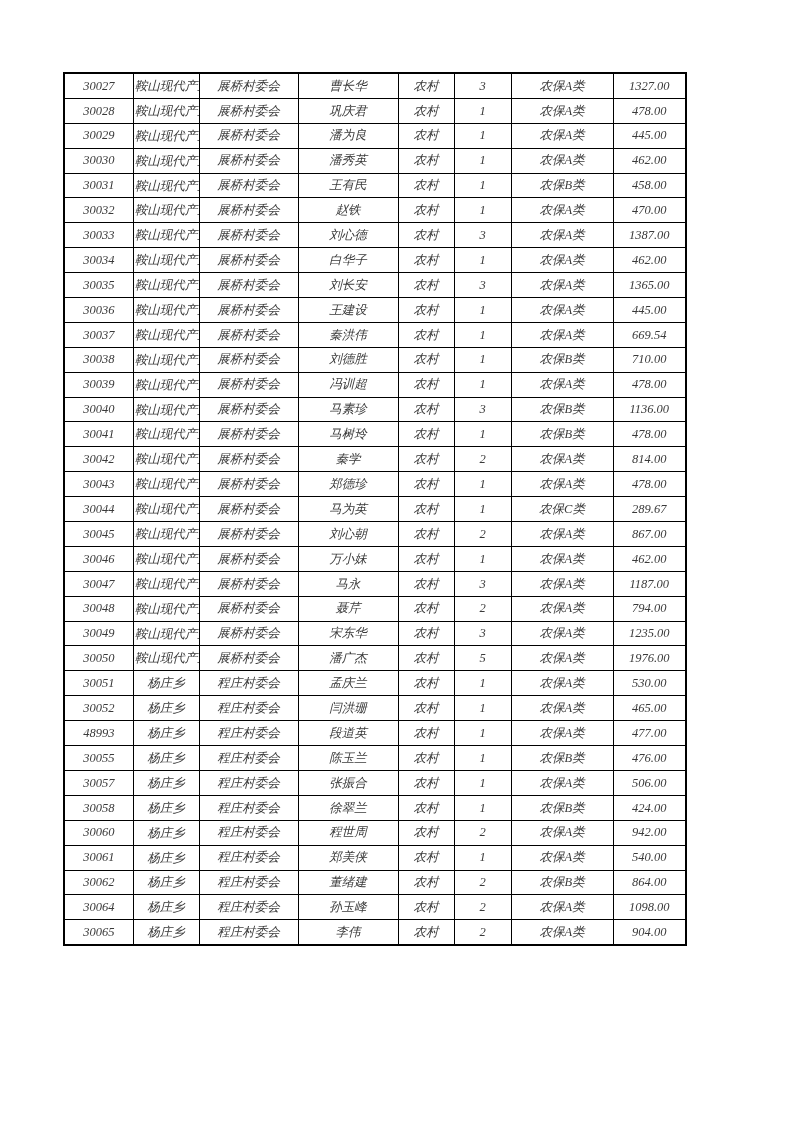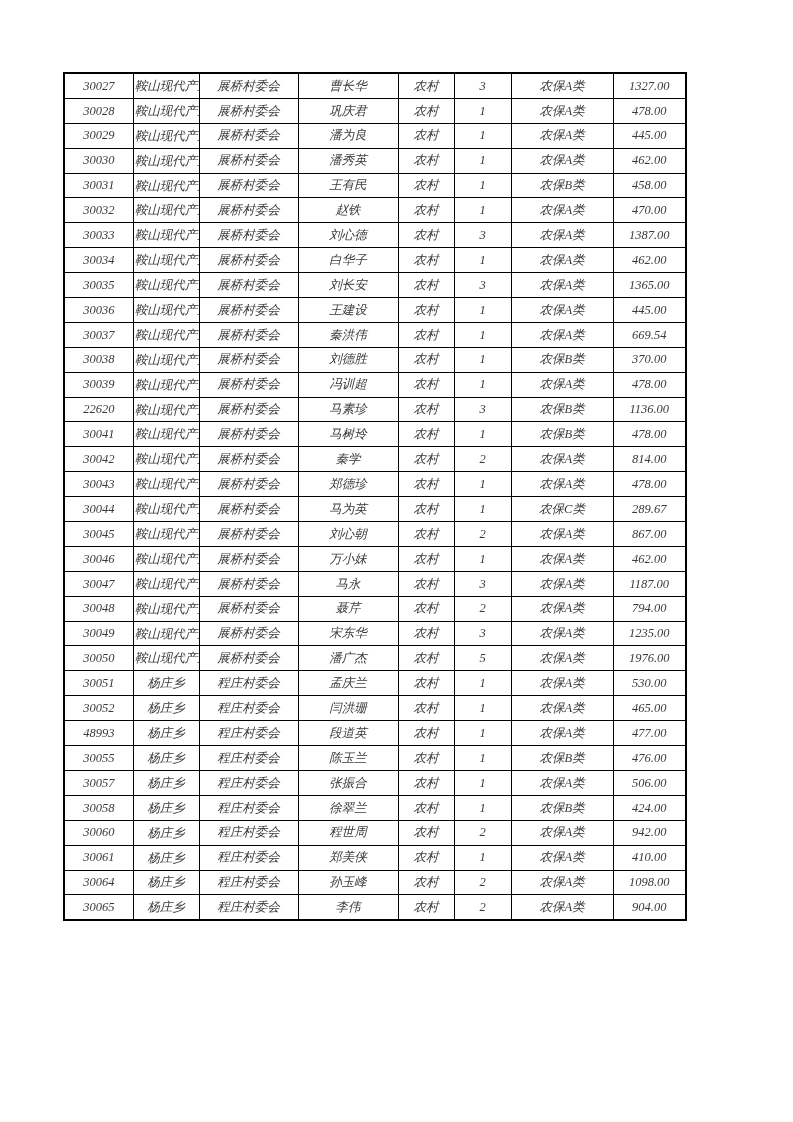--- a/index.html
+++ b/index.html
@@ -208,36 +208,36 @@
         <tr>
           <td class="c-id"><span class="cellspan">30038</span></td>
           <td class="c-region">
             <span class="cellspan">马鞍山现代产业</span>
           </td>
           <td class="c-village"><span class="cellspan">展桥村委会</span></td>
           <td class="c-name"><span class="cellspan">刘德胜</span></td>
           <td class="c-residence_type"><span class="cellspan">农村</span></td>
           <td class="c-person_count"><span class="cellspan">1</span></td>
           <td class="c-insurance_category"><span class="cellspan">农保B类</span></td>
-          <td class="c-amount"><span class="cellspan">370.00</span></td>
+          <td class="c-amount"><span class="cellspan">710.00</span></td>
         </tr>
         <tr>
           <td class="c-id"><span class="cellspan">30039</span></td>
           <td class="c-region">
             <span class="cellspan">马鞍山现代产业</span>
           </td>
           <td class="c-village"><span class="cellspan">展桥村委会</span></td>
           <td class="c-name"><span class="cellspan">冯训超</span></td>
           <td class="c-residence_type"><span class="cellspan">农村</span></td>
           <td class="c-person_count"><span class="cellspan">1</span></td>
           <td class="c-insurance_category"><span class="cellspan">农保A类</span></td>
           <td class="c-amount"><span class="cellspan">478.00</span></td>
         </tr>
         <tr>
-          <td class="c-id"><span class="cellspan">22620</span></td>
+          <td class="c-id"><span class="cellspan">30040</span></td>
           <td class="c-region">
             <span class="cellspan">马鞍山现代产业</span>
           </td>
           <td class="c-village"><span class="cellspan">展桥村委会</span></td>
           <td class="c-name"><span class="cellspan">马素珍</span></td>
           <td class="c-residence_type"><span class="cellspan">农村</span></td>
           <td class="c-person_count"><span class="cellspan">3</span></td>
           <td class="c-insurance_category"><span class="cellspan">农保B类</span></td>
           <td class="c-amount"><span class="cellspan">1136.00</span></td>
         </tr>
@@ -448,21 +448,33 @@
         <tr>
           <td class="c-id"><span class="cellspan">30061</span></td>
           <td class="c-region">
             <span class="cellspan">杨庄乡</span>
           </td>
           <td class="c-village"><span class="cellspan">程庄村委会</span></td>
           <td class="c-name"><span class="cellspan">郑美侠</span></td>
           <td class="c-residence_type"><span class="cellspan">农村</span></td>
           <td class="c-person_count"><span class="cellspan">1</span></td>
           <td class="c-insurance_category"><span class="cellspan">农保A类</span></td>
-          <td class="c-amount"><span class="cellspan">410.00</span></td>
+          <td class="c-amount"><span class="cellspan">540.00</span></td>
+        </tr>
+        <tr>
+          <td class="c-id"><span class="cellspan">30062</span></td>
+          <td class="c-region">
+            <span class="cellspan">杨庄乡</span>
+          </td>
+          <td class="c-village"><span class="cellspan">程庄村委会</span></td>
+          <td class="c-name"><span class="cellspan">董绪建</span></td>
+          <td class="c-residence_type"><span class="cellspan">农村</span></td>
+          <td class="c-person_count"><span class="cellspan">2</span></td>
+          <td class="c-insurance_category"><span class="cellspan">农保B类</span></td>
+          <td class="c-amount"><span class="cellspan">864.00</span></td>
         </tr>
         <tr>
           <td class="c-id"><span class="cellspan">30064</span></td>
           <td class="c-region">
             <span class="cellspan">杨庄乡</span>
           </td>
           <td class="c-village"><span class="cellspan">程庄村委会</span></td>
           <td class="c-name"><span class="cellspan">孙玉峰</span></td>
           <td class="c-residence_type"><span class="cellspan">农村</span></td>
           <td class="c-person_count"><span class="cellspan">2</span></td>

